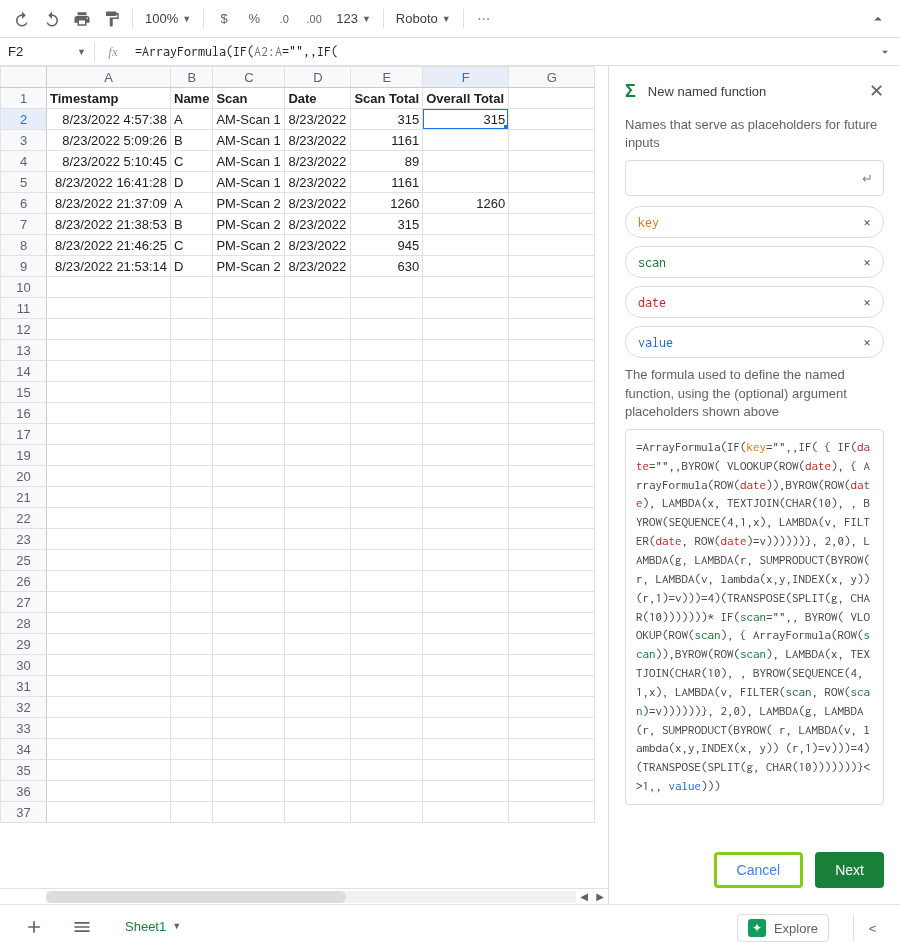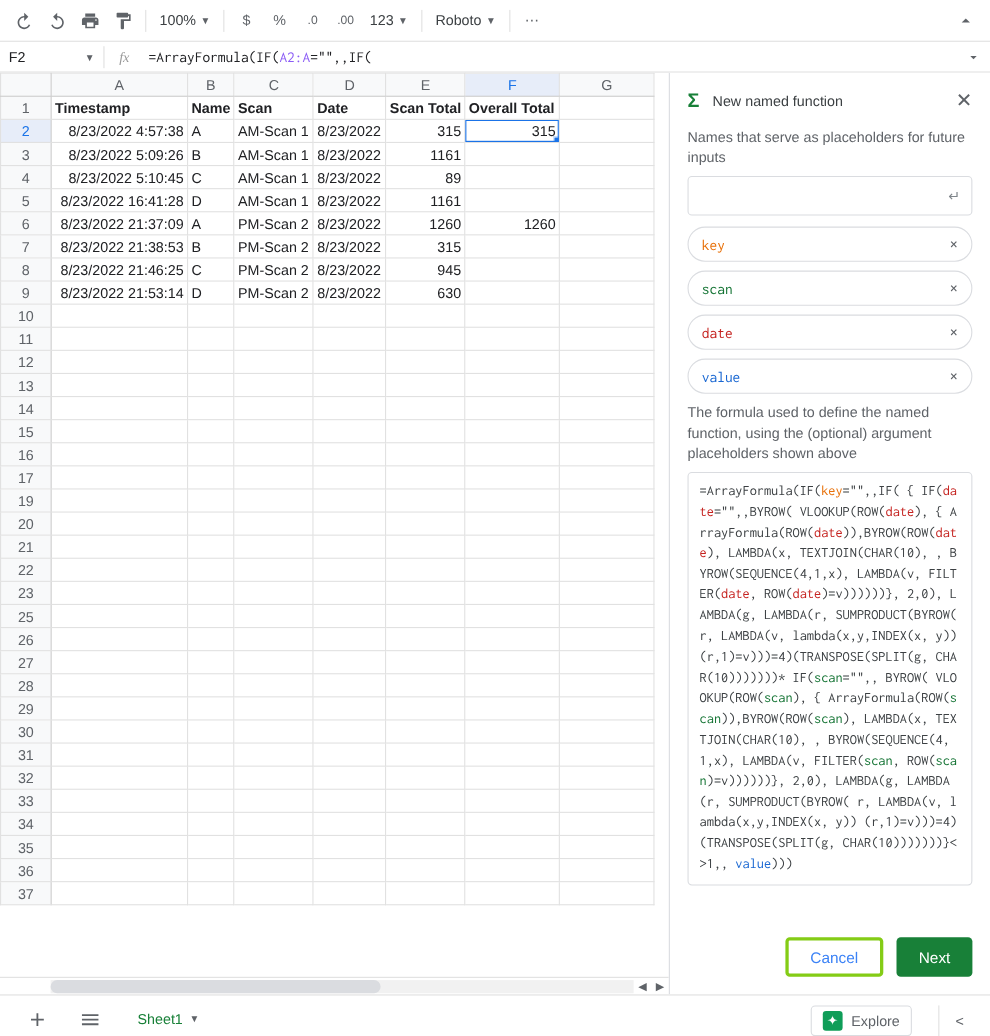--- a/index.html
+++ b/index.html
@@ -13,21 +13,21 @@
 .tb-drop { display: flex; align-items: center; height: 28px; padding: 0 6px; gap: 4px; cursor: pointer; color: #3c4043; border-radius: 4px; }
 .caret { font-size: 9px; color: #5f6368; }
 .tb-collapse { margin-left: auto; }
 
 
 .formula-bar { display: flex; align-items: center; height: 28px; border-bottom: 1px solid #e0e0e0; }
 .name-box { display: flex; align-items: center; width: 94px; padding: 0 8px; height: 100%; justify-content: space-between; }
 .fx-sep { width: 1px; height: 20px; background: #e0e0e0; }
 .fx-icon { width: 36px; text-align: center; font-style: italic; color: #999; font-family: serif; }
 .formula-input { flex: 1; padding: 0 4px; font-family: 'Inconsolata', 'Consolas', monospace; font-size: 14px; }
-.formula-input .ref { color: #8b5cf6; }
+.formula-input .ref { color: #737373; }
 .fx-expand { width: 30px; display: flex; align-items: center; justify-content: center; color: #5f6368; }
 
 
 .main { flex: 1; display: flex; overflow: hidden; }
 .sheet-area { flex: 1; display: flex; flex-direction: column; overflow: hidden; position: relative; }
 
 
 .grid-wrap { flex: 1; overflow: hidden; position: relative; }
 .grid { border-collapse: collapse; table-layout: fixed; }
 .grid th, .grid td { border: 1px solid #e1e1e1; height: 21px; font-size: 13px; overflow: hidden; white-space: nowrap; }

